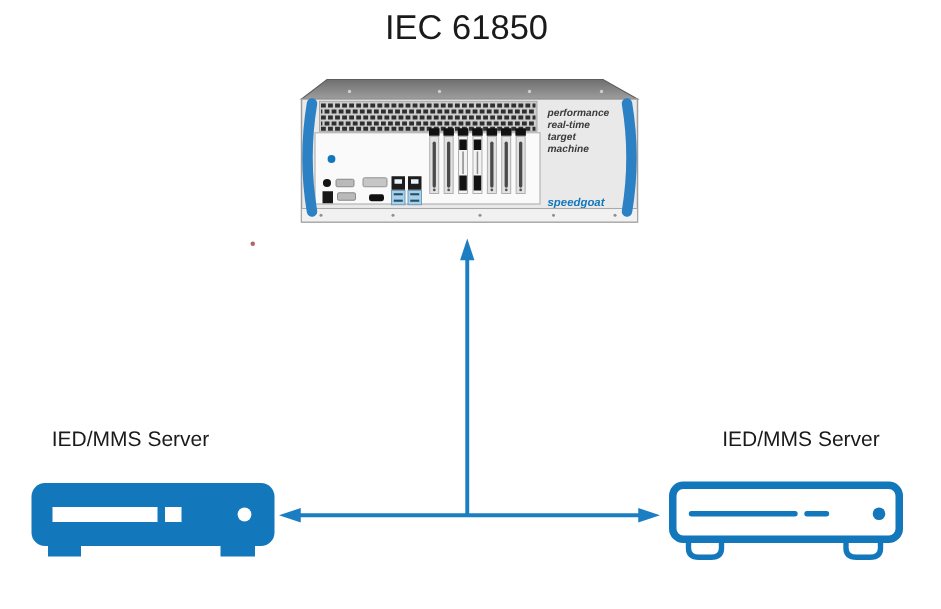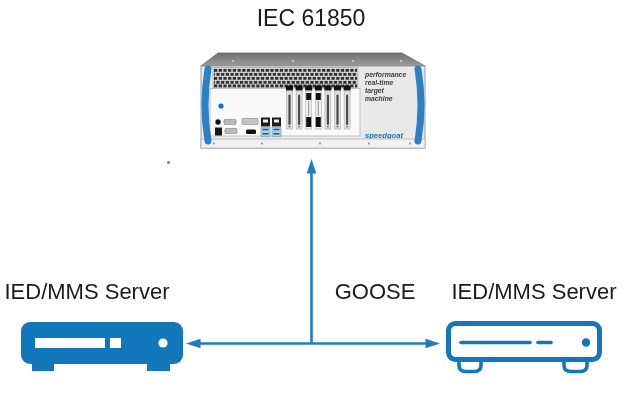--- a/index.html
+++ b/index.html
@@ -2,21 +2,21 @@
 <html style="--arrow: #1B7EC2; --icon-blue: #1377BC; --handle-blue: #2C80C4; --machine-text: #3A3A3A;"><head>
 <meta charset="utf-8">
 <style>
   html,body{margin:0;padding:0;background:#ffffff;}
   .canvas{
     position:relative;width:627px;height:406px;background:#ffffff;overflow:hidden;
     font-family:"Liberation Sans", sans-serif;color:#1a1a1a;
   }
   .lbl{
     position:absolute;transform:translateX(-50%);white-space:nowrap;
-    font-size:22px;line-height:24px;color:#1a1a1a;
+    font-size:14px;line-height:24px;color:#1a1a1a;
   }
   .title{font-size:23px;}
   .abs{position:absolute;}
   svg{display:block;}
   .arrow-stroke{stroke:var(--arrow,#1B7EC2);stroke-width:2.6;fill:none;}
   .arrow-head{fill:var(--arrow,#1B7EC2);}
   .icon-fill{fill:var(--icon-blue,#1377BC);}
   .icon-stroke{stroke:var(--icon-blue,#1377BC);fill:none;}
   .machine-text{
     font-family:"Liberation Sans",sans-serif;font-style:italic;font-weight:600;
@@ -157,21 +157,20 @@
       <polygon class="arrow-head" points="311.5,159 306.7,173.5 316.3,173.5"></polygon>
     </g>
     <g>
       <line class="arrow-stroke" x1="197" y1="343.5" x2="428" y2="343.5"></line>
       <polygon class="arrow-head" points="186,343.5 200.5,338.7 200.5,348.3"></polygon>
       <polygon class="arrow-head" points="440,343.5 425.5,338.7 425.5,348.3"></polygon>
     </g>
   </svg>
 
   <div class="lbl" style="left:87px;top:280px;">IED/MMS Server</div>
-  <div class="lbl" style="left:375px;top:280px;">GOOSE</div>
   <div class="lbl" style="left:534px;top:280px;">IED/MMS Server</div>
 
   <svg class="abs" style="left:16px;top:318px;" width="170" height="56" viewBox="0 0 170 56">
     <rect class="icon-fill" x="5" y="4" width="162" height="42" rx="9"></rect>
     <rect x="19" y="20" width="70" height="10" fill="#ffffff"></rect>
     <rect x="94" y="20" width="11" height="10" fill="#ffffff"></rect>
     <circle cx="147" cy="25" r="4.6" fill="#ffffff"></circle>
     <rect class="icon-fill" x="16" y="46" width="22" height="7"></rect>
     <rect class="icon-fill" x="131" y="46" width="23" height="7"></rect>
   </svg>

